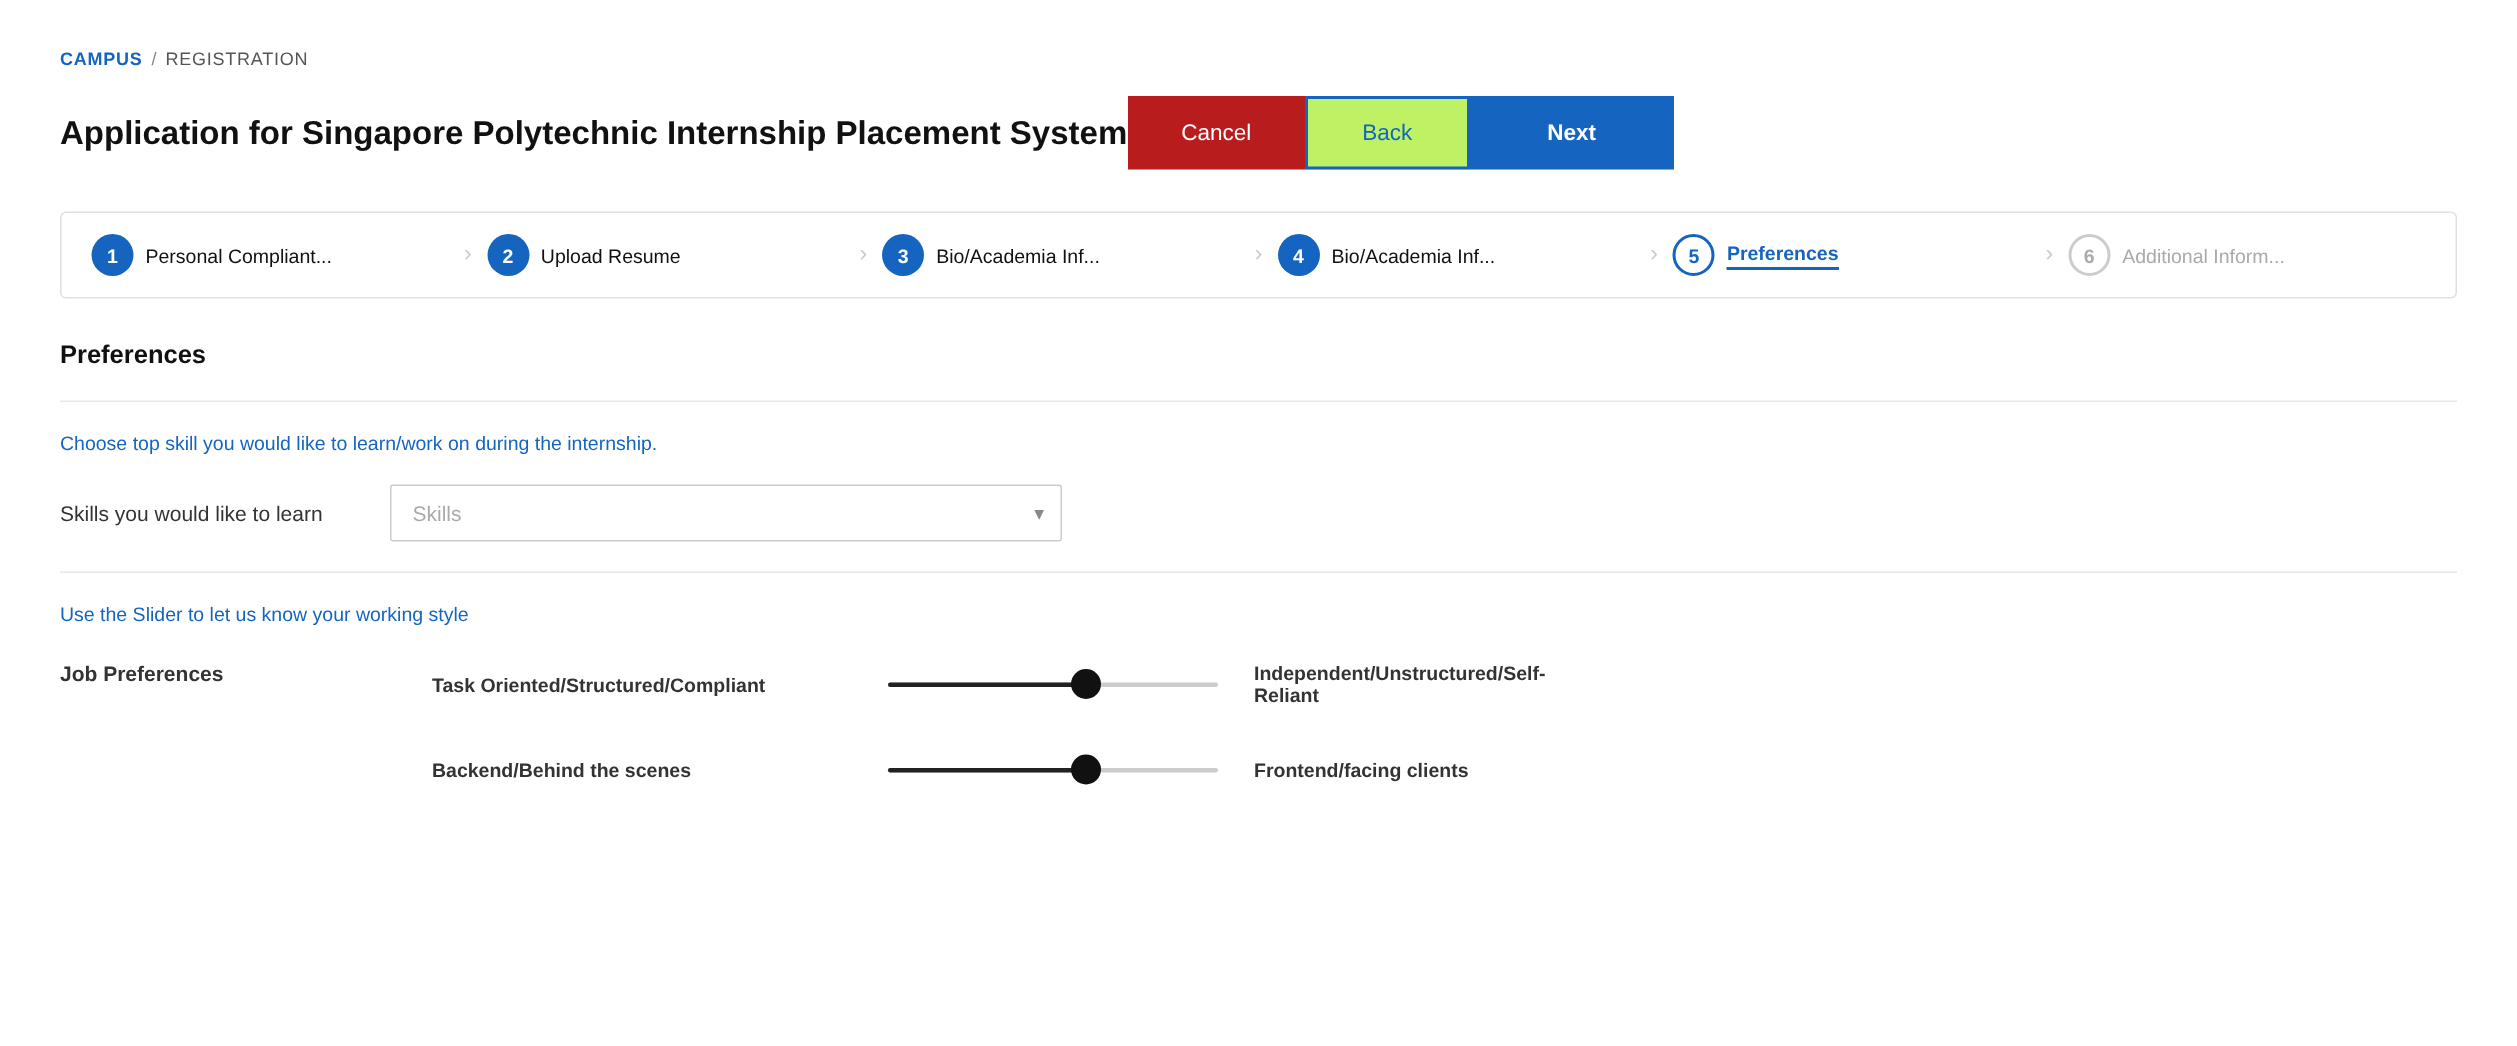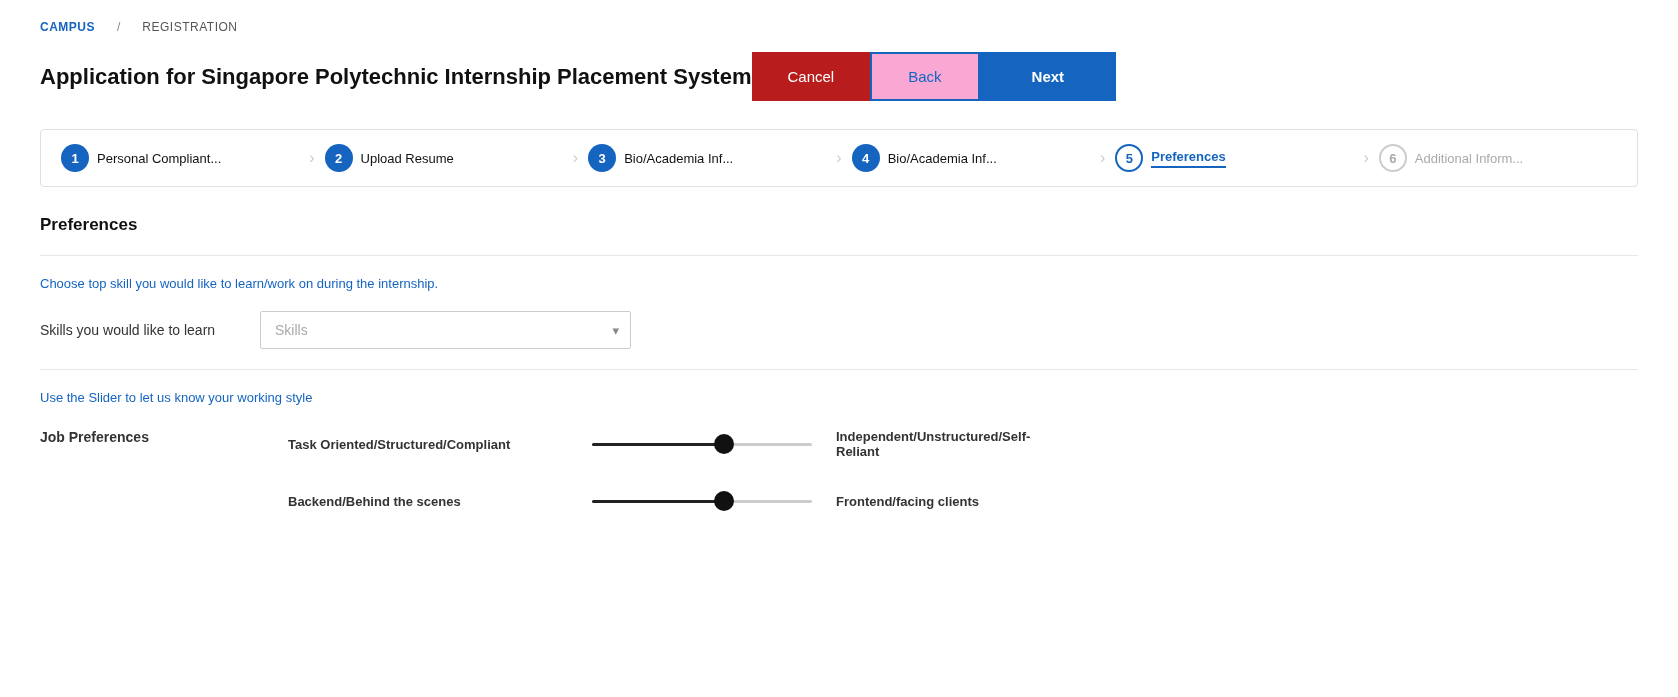--- a/index.html
+++ b/index.html
@@ -12,23 +12,24 @@
     .page-wrapper {
       max-width: 1678px;
       min-height: 697px;
       background: #fff;
       padding: 20px 40px;
     }
     
     .breadcrumb {
       display: flex;
       align-items: center;
-      gap: 22px;
+      gap: 6px;
       margin-bottom: 18px;
       font-size: 12px;
+      margin-top: 12px;
     }
     .breadcrumb-campus {
       color: #1565c0;
       font-weight: 600;
       letter-spacing: 0.5px;
     }
     .breadcrumb-sep {
       color: #888;
     }
     .breadcrumb-reg {
@@ -54,21 +55,21 @@
     .btn-cancel {
       background: #b91c1c;
       color: #fff;
       border: none;
       padding: 16px 36px;
       font-size: 15px;
       font-weight: 500;
       cursor: pointer;
     }
     .btn-back {
-      background: #f9a8d4;
+      background: #bef264;
       color: #1565c0;
       border: 2px solid #1565c0;
       padding: 14px 36px;
       font-size: 15px;
       font-weight: 500;
       cursor: pointer;
     }
     .btn-next {
       background: #1565c0;
       color: #fff;
@@ -165,21 +166,21 @@
       margin-bottom: 18px;
     }
     .form-label {
       font-size: 14px;
       font-weight: 500;
       color: #333;
       min-width: 220px;
     }
     .select-wrapper {
       position: relative;
-      width: 371px;
+      width: 448px;
     }
     .select-input {
       width: 100%;
       padding: 10px 36px 10px 14px;
       border: 1px solid #ccc;
       border-radius: 2px;
       font-size: 14px;
       color: #aaa;
       appearance: none;
       background: #fff;

